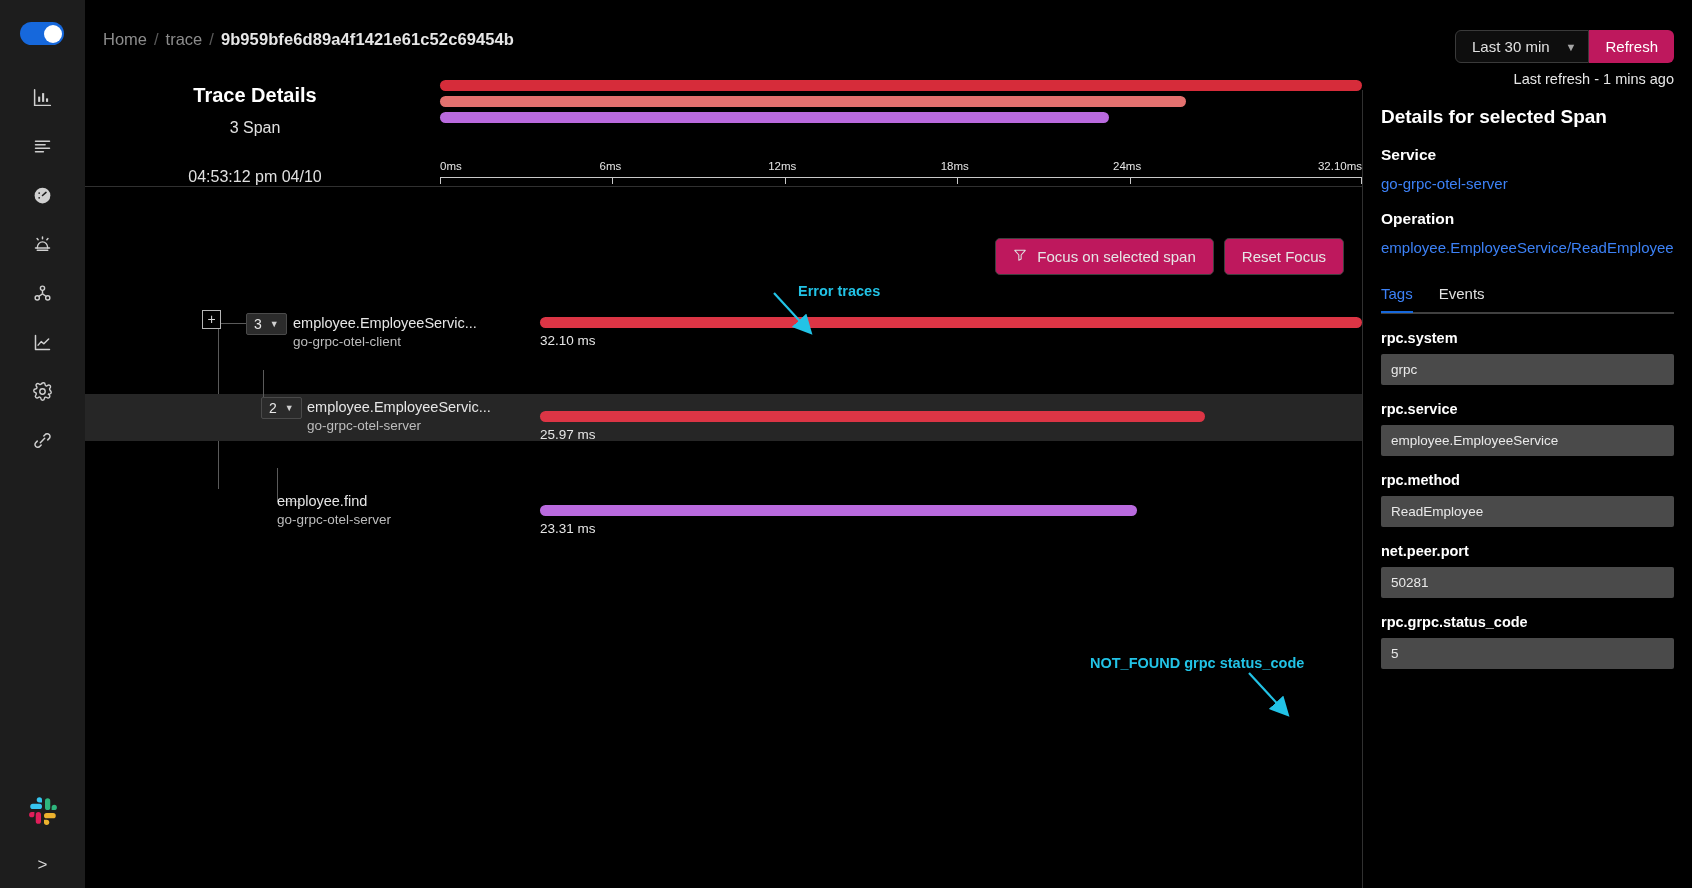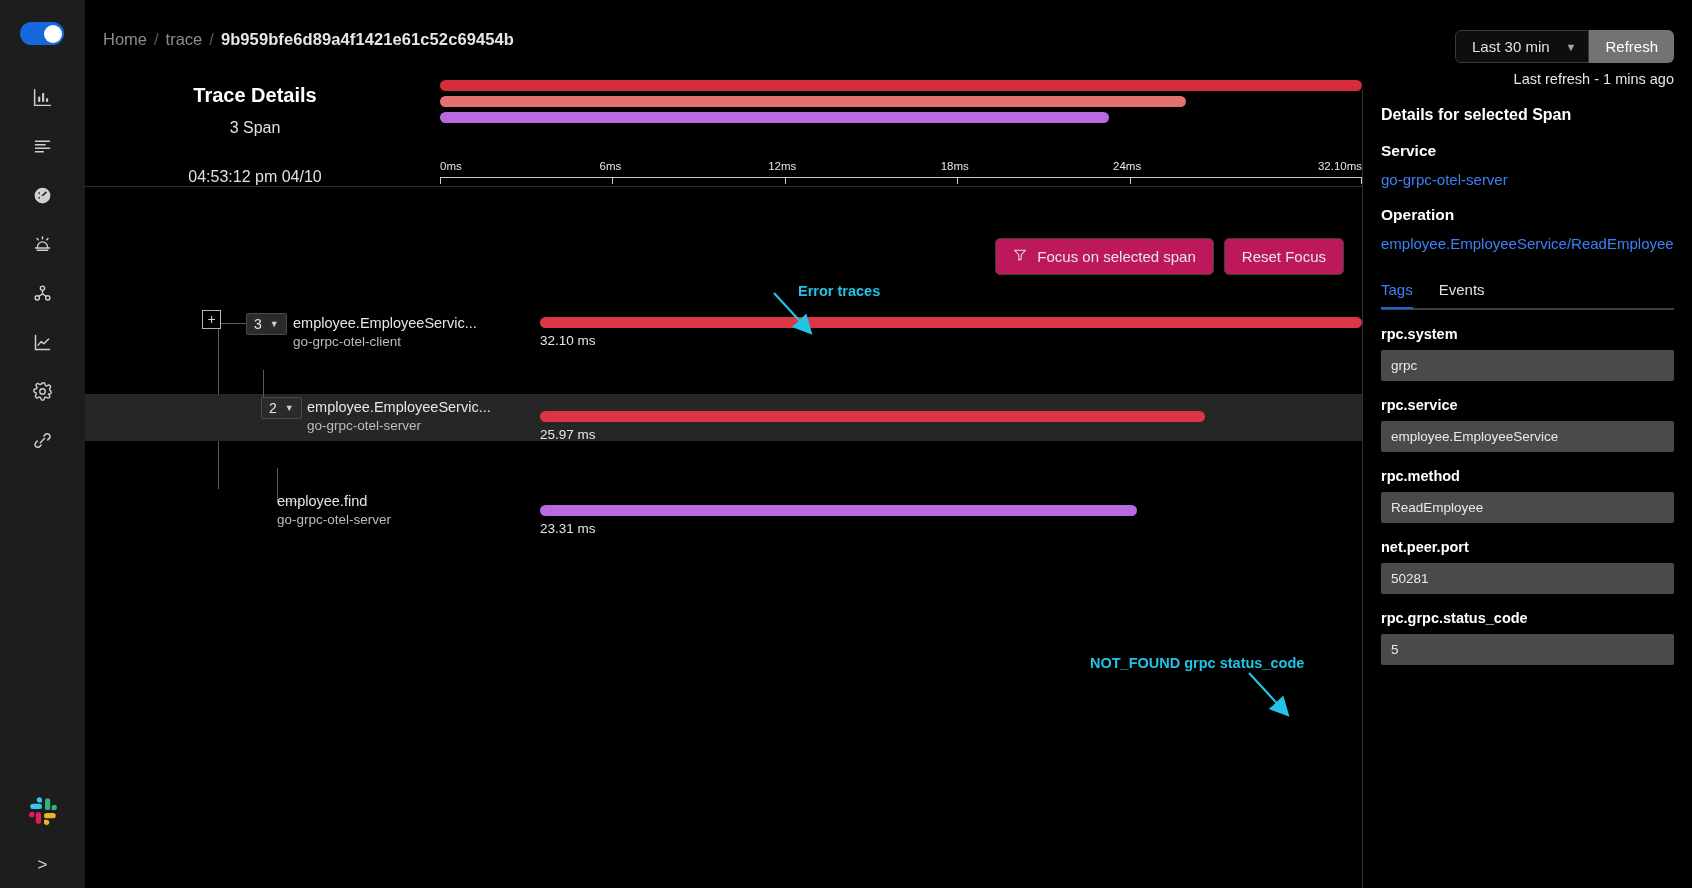--- a/index.html
+++ b/index.html
@@ -67,21 +67,21 @@
   }
   .time-row { display: flex; align-items: stretch; }
   .time-select {
     background: #0e0e0e; border: 1px solid #3a3a3a; border-radius: 6px 0 0 6px;
     color: #e0e0e0; font-size: 15px; padding: 7px 12px 7px 16px;
     display: flex; align-items: center; gap: 16px; cursor: pointer; min-width: 112px;
     justify-content: space-between;
   }
   .caret { color: #a5a5a5; font-size: 11px; }
   .refresh-btn {
-    background: #737373; color: #fff; font-size: 15px;
+    background: #be185d; color: #fff; font-size: 15px;
     border: none; border-radius: 0 6px 6px 0;
     padding: 7px 16px; cursor: pointer;
   }
   .last-refresh { margin-top: 8px; color: #e6e6e6; font-size: 14.5px; }
 
   
   .summary {
     position: relative; height: 115px;
     border-bottom: 1px solid #303030;
     margin-right: 330px;
@@ -147,21 +147,21 @@
   
   .anno { position: absolute; color: #22c3e6; font-weight: 700; font-size: 14.5px; white-space: nowrap; }
   .anno-svg { position: absolute; overflow: visible; pointer-events: none; }
 
   
   .right-panel {
     position: absolute; right: 0; top: 90px; bottom: 0;
     width: 330px; border-left: 1px solid #303030;
     padding: 0 18px; background: #000; overflow: hidden;
   }
-  .rp-title { margin-top: 16px; font-size: 16px; font-weight: 700; color: #ffffff; }
+  .rp-title { margin-top: 16px; font-size: 19px; font-weight: 700; color: #ffffff; }
   .rp-label { margin-top: 18px; font-size: 15.5px; font-weight: 700; color: #ffffff; }
   .rp-link { margin-top: 11px; font-size: 15px; color: #3c81f6; cursor: pointer; white-space: nowrap; overflow: hidden; text-overflow: clip; }
   .tabs { margin-top: 29px; display: flex; gap: 26px; border-bottom: 2px solid #404040; }
   .tab { font-size: 15px; padding-bottom: 9px; cursor: pointer; color: #e0e0e0; }
   .tab.active { color: #3c81f6; border-bottom: 2px solid #1668dc; margin-bottom: -1px; }
 
   .tag-block { margin-top: 16px; }
   .tag-key { font-size: 14.5px; font-weight: 700; color: #ffffff; }
   .tag-val {
     margin-top: 8px; background: #4a4a4a; color: #e9e9e9;

